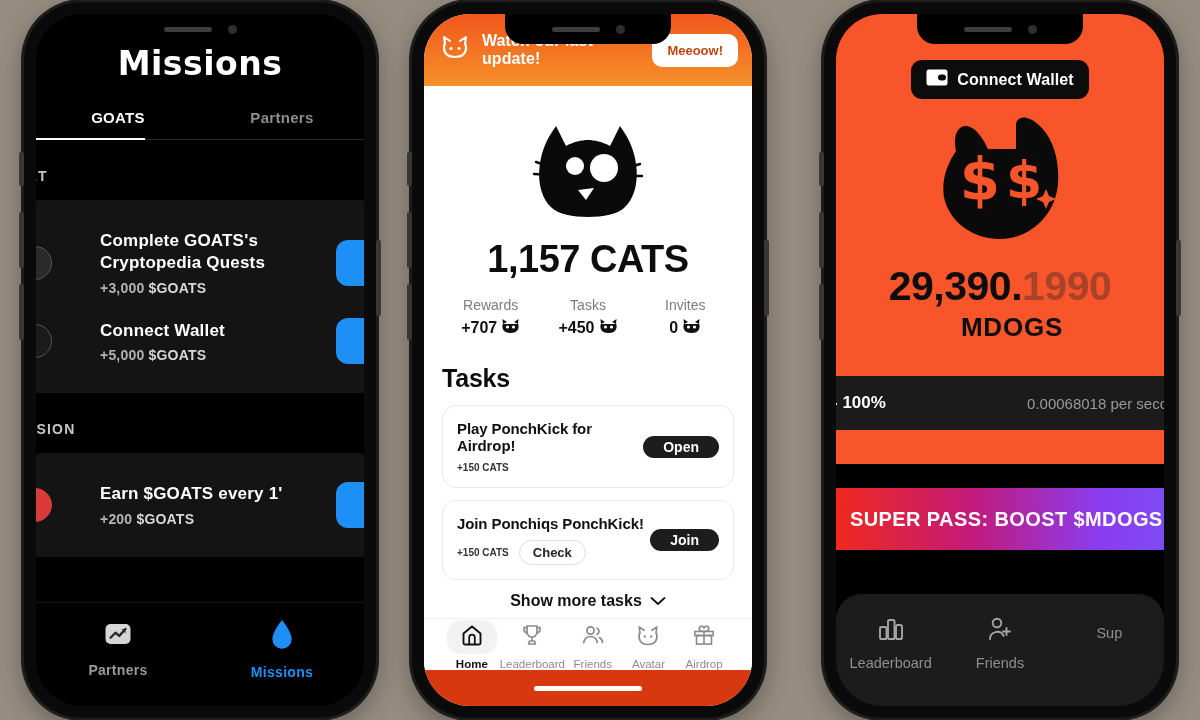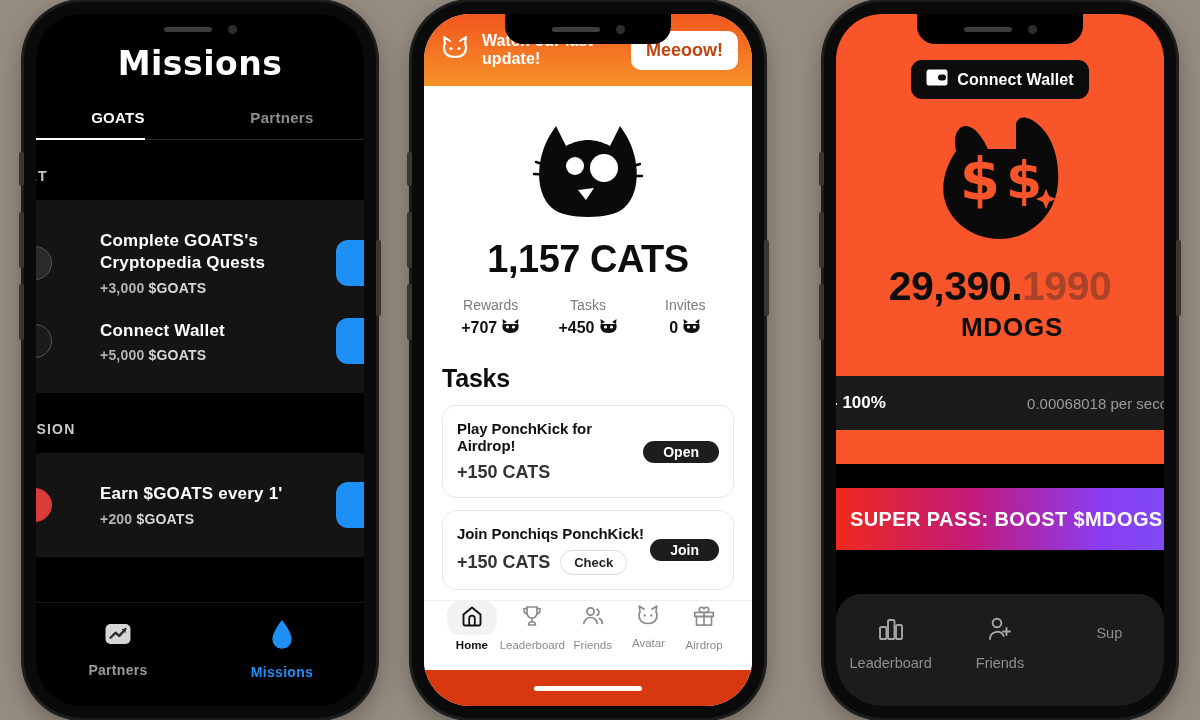--- a/index.html
+++ b/index.html
@@ -94,21 +94,21 @@
   
   #phone2 { left: 412px; top: 2px; width: 352px; height: 716px; }
   #phone2 .screen { background: #fff; }
   .p2-banner {
     height: 72px; background: linear-gradient(180deg,#f2561d 0%, #f5912a 100%);
     display: flex; align-items: center; padding: 0 14px 0 16px; gap: 12px;
     position: relative; z-index: 30;
   }
   .p2-banner .txt { color: #fff; font-size: 16px; font-weight: 700; flex: 1; letter-spacing: .1px; }
   .p2-banner .cta {
-    background: #fff; color: #c14410; font-size: 18px; font-weight: 700;
+    background: #fff; color: #c14410; font-size: 13px; font-weight: 700;
     padding: 9px 15px; border-radius: 10px; white-space: nowrap;
   }
   .p2-body { padding: 26px 18px 0; background: #fff; }
   .p2-logo { display: flex; justify-content: center; }
   .p2-balance {
     text-align: center; font-size: 38px; font-weight: 700; color: #0d0d0d;
     margin-top: 14px; letter-spacing: -.5px;
   }
   .p2-stats { display: flex; margin-top: 16px; }
   .p2-stat { flex: 1; text-align: center; }
@@ -118,36 +118,36 @@
     display: flex; align-items: center; justify-content: center; gap: 4px;
   }
   .p2-h2 { font-size: 25px; font-weight: 700; color: #0d0d0d; margin: 26px 0 12px; letter-spacing: -.2px; }
   .p2-task {
     border: 1px solid #e8e8e8; border-radius: 14px; padding: 14px 14px 14px 14px;
     display: flex; align-items: center; margin-bottom: 12px; min-height: 70px;
   }
   .p2-task .info { flex: 1; }
   .p2-task .t { font-size: 15px; font-weight: 700; color: #111; letter-spacing: -.1px; }
   .p2-task .sub { display: flex; align-items: center; gap: 10px; margin-top: 8px; }
-  .p2-task .r { font-size: 18px; color: #333; font-weight: 600; }
+  .p2-task .r { font-size: 10px; color: #333; font-weight: 600; }
   .p2-check {
     border: 1px solid #ddd; border-radius: 999px; padding: 4px 13px;
     font-size: 13px; font-weight: 700; color: #222;
   }
   .p2-act {
     background: #1d1d1d; color: #fff; border-radius: 999px;
     padding: 3px 20px; font-size: 14px; font-weight: 600;
   }
   .p2-more {
     text-align: center; font-size: 16px; font-weight: 700; color: #111;
     margin-top: 6px; display: flex; justify-content: center; align-items: center; gap: 8px;
   }
   .p2-nav {
-    position: absolute; left: 0; right: 0; bottom: 36px; height: 70px;
-    background: #fff; display: flex; align-items: flex-start; padding: 0 20px;
+    position: absolute; left: 0; right: 0; bottom: 36px; height: 52px;
+    background: #fff; display: flex; align-items: flex-end; padding: 0 20px;
     border-top: 1px solid #f0f0f0;
   }
   .p2-nav .item { flex: 1; text-align: center; }
   .p2-nav .ic { display: flex; justify-content: center; }
   .p2-nav .ic .pill { padding: 3px 13px; border-radius: 14px; }
   .p2-nav .item.active .ic .pill { background: #f2f2f2; }
   .p2-nav .lbl { font-size: 11.5px; color: #8a8a8a; margin-top: 4px; }
   .p2-nav .item.active .lbl { color: #111; font-weight: 700; }
   .p2-home-ind {
     position: absolute; left: 0; right: 0; bottom: 0; height: 36px;

